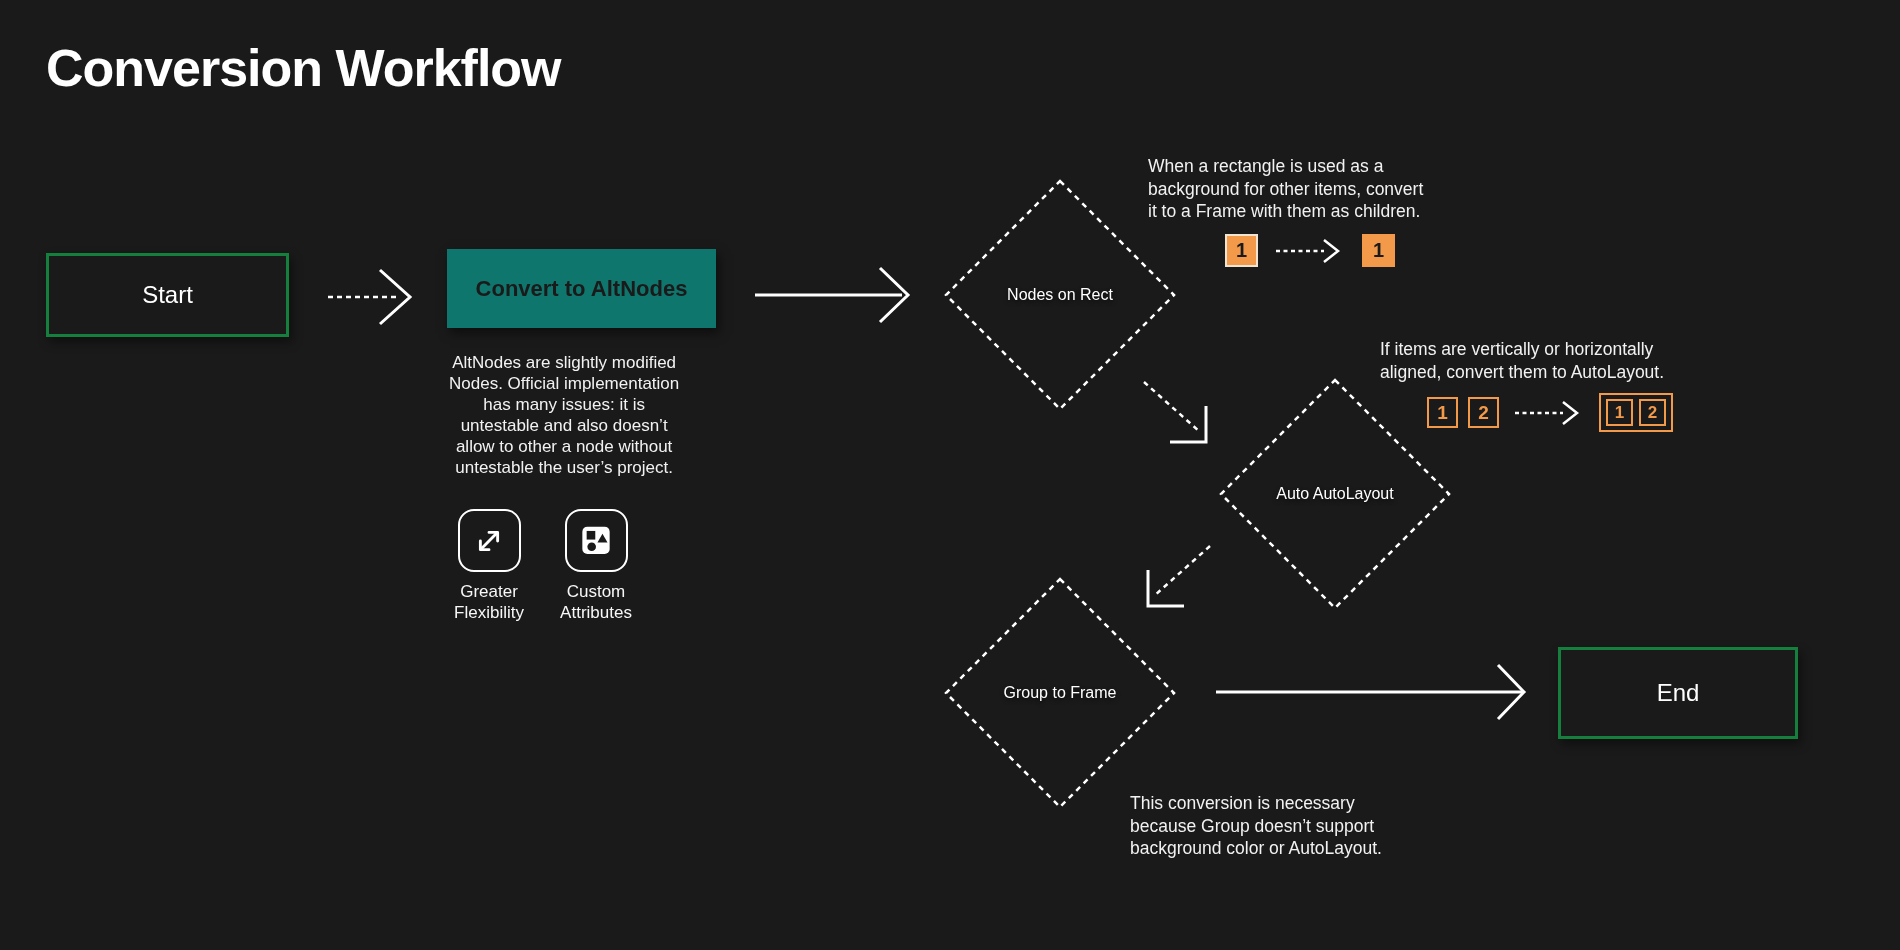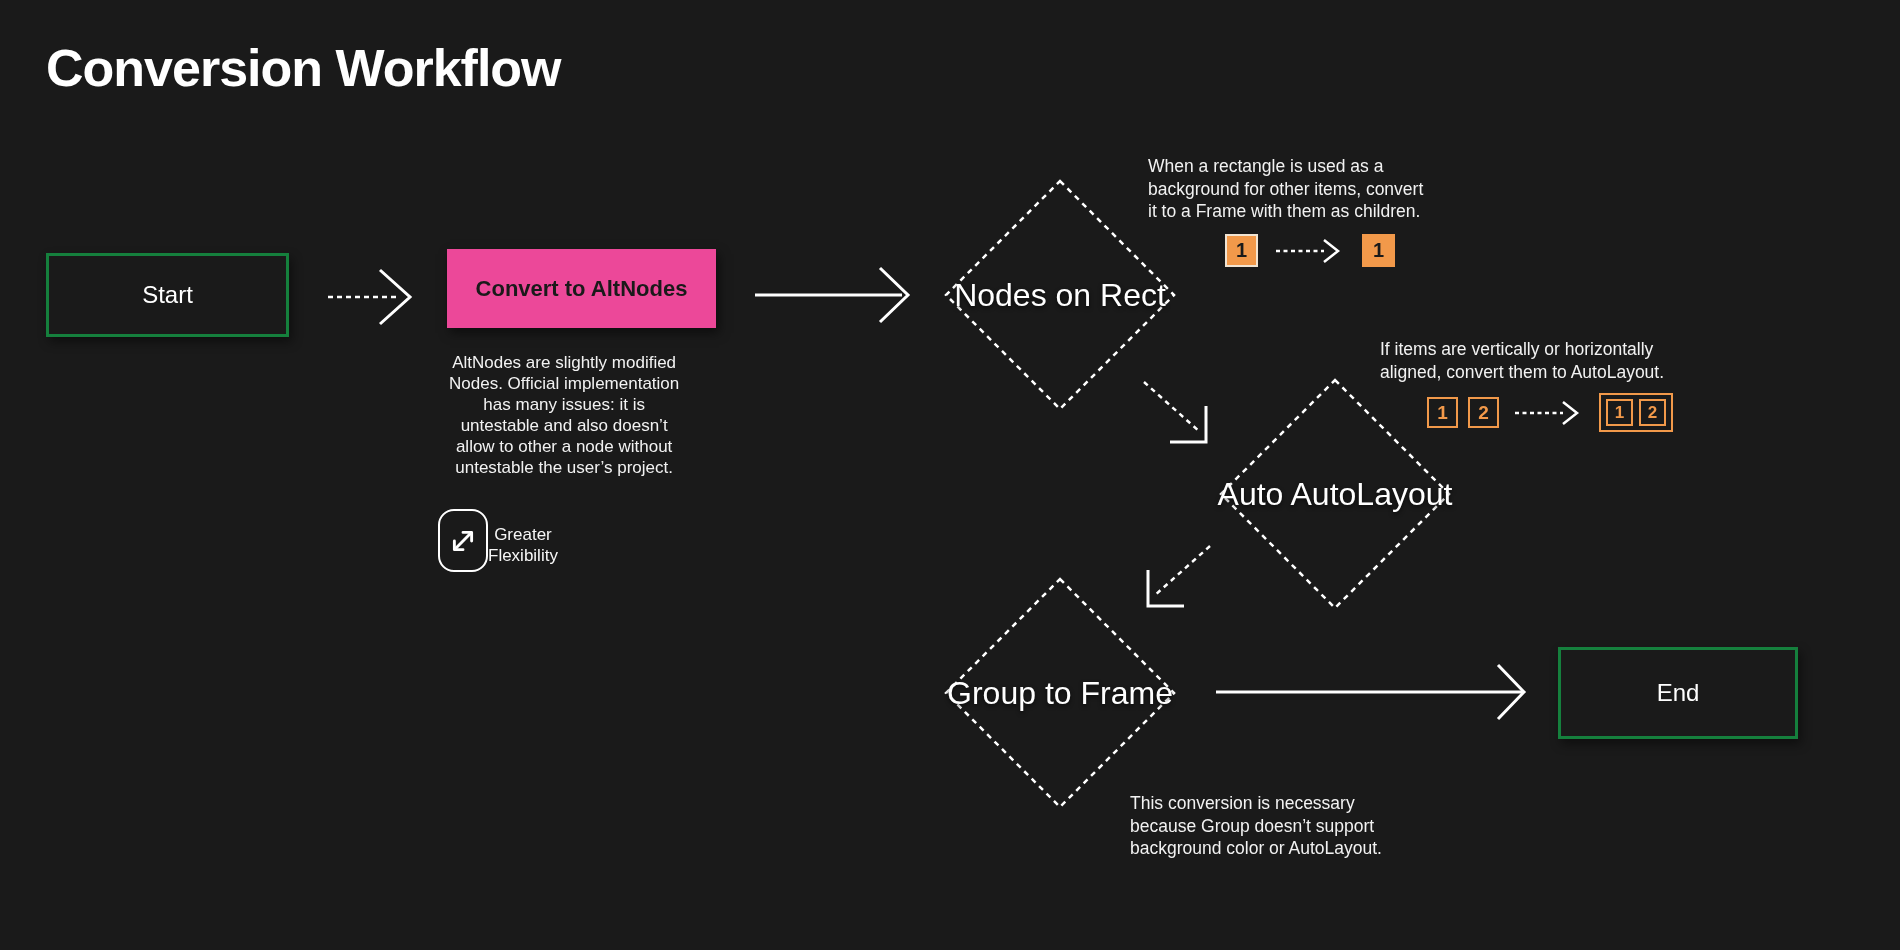--- a/index.html
+++ b/index.html
@@ -21,47 +21,47 @@
     display:flex;align-items:center;justify-content:center;
     font-size:24px;color:#FFFFFF;
     box-shadow:3px 5px 10px rgba(0,0,0,0.45);
     box-sizing:border-box;
   }
   .rect-node.start{left:46px;top:253px;width:243px;height:84px;}
   .rect-node.end{left:1558px;top:647px;width:240px;height:92px;}
 
   .orange-node{
     left:447px;top:249px;width:269px;height:79px;
-    background:#ec4899;color:#1A1A1A;
+    background:#0f766e;color:#1A1A1A;
     display:flex;align-items:center;justify-content:center;
     font-size:22px;font-weight:600;
     box-shadow:3px 5px 10px rgba(0,0,0,0.5);
   }
 
   .desc{left:449px;top:352px;font-size:17px;line-height:21px;color:#F2F2F2;}
   .desc div{white-space:nowrap;text-align:center;}
 
   .features{left:438px;top:509px;display:flex;}
-  .feature{display:flex;flex-direction:row;align-items:center;}
+  .feature{display:flex;flex-direction:column;align-items:center;}
   .feature.f1{width:102px;}
   .feature.f2{width:90px;}
   .feature.f3{width:112px;}
   .icon-box{
     width:63px;height:63px;border:2.5px solid #FFFFFF;border-radius:16px;
     display:flex;align-items:center;justify-content:center;box-sizing:border-box;
   }
   .feature-label{
     margin-top:9px;font-size:17px;line-height:21px;text-align:center;color:#F7F7F7;
   }
 
   .diamond{width:236px;height:236px;}
   .diamond svg{position:absolute;left:0;top:0;}
   .diamond-label{
     position:absolute;inset:0;display:flex;align-items:center;justify-content:center;
-    font-size:32px;color:#FFFFFF;text-shadow:0 2px 4px rgba(0,0,0,0.6);white-space:nowrap;
+    font-size:16px;color:#FFFFFF;text-shadow:0 2px 4px rgba(0,0,0,0.6);white-space:nowrap;
   }
   .d1{left:942px;top:177px;}
   .d2{left:1217px;top:376px;}
   .d3{left:942px;top:575px;}
 
   .note{font-size:17.5px;line-height:22.5px;color:#F2F2F2;}
   .note div{white-space:nowrap;}
   .note1{left:1148px;top:155px;}
   .note2{left:1380px;top:338px;}
   .note3{left:1130px;top:792px;}
@@ -123,20 +123,31 @@
   <div class="feature f1">
     <div class="icon-box">
       <svg width="46" height="46" viewBox="0 0 64 64">
         <line x1="21" y1="43" x2="43" y2="21" stroke="#FFFFFF" stroke-width="4" stroke-linecap="round"></line>
         <path d="M32 20 H44 V32" fill="none" stroke="#FFFFFF" stroke-width="4" stroke-linecap="round" stroke-linejoin="round"></path>
         <path d="M32 44 H20 V32" fill="none" stroke="#FFFFFF" stroke-width="4" stroke-linecap="round" stroke-linejoin="round"></path>
       </svg>
     </div>
     <div class="feature-label">Greater Flexibility</div>
   </div>
+  <div class="feature f3">
+    <div class="icon-box">
+      <svg width="46" height="46" viewBox="0 0 64 64">
+        <rect x="13" y="12" width="38" height="38" rx="7" fill="#FFFFFF"></rect>
+        <rect x="19" y="18" width="12" height="12" fill="#1A1A1A"></rect>
+        <circle cx="26" cy="40" r="6" fill="#1A1A1A"></circle>
+        <polygon points="41,22 48,34 34,34" fill="#1A1A1A"></polygon>
+      </svg>
+    </div>
+    <div class="feature-label">Custom Attributes</div>
+  </div>
 </div>
 
 <div class="abs" style="left:750px;top:263px;">
   <svg width="165" height="64" viewBox="0 0 165 64">
     <line x1="5" y1="32" x2="152" y2="32" stroke="#FFFFFF" stroke-width="3"></line>
     <polyline points="130,5 158,32 130,59" fill="none" stroke="#FFFFFF" stroke-width="3"></polyline>
   </svg>
 </div>
 
 <div class="abs diamond d1">

